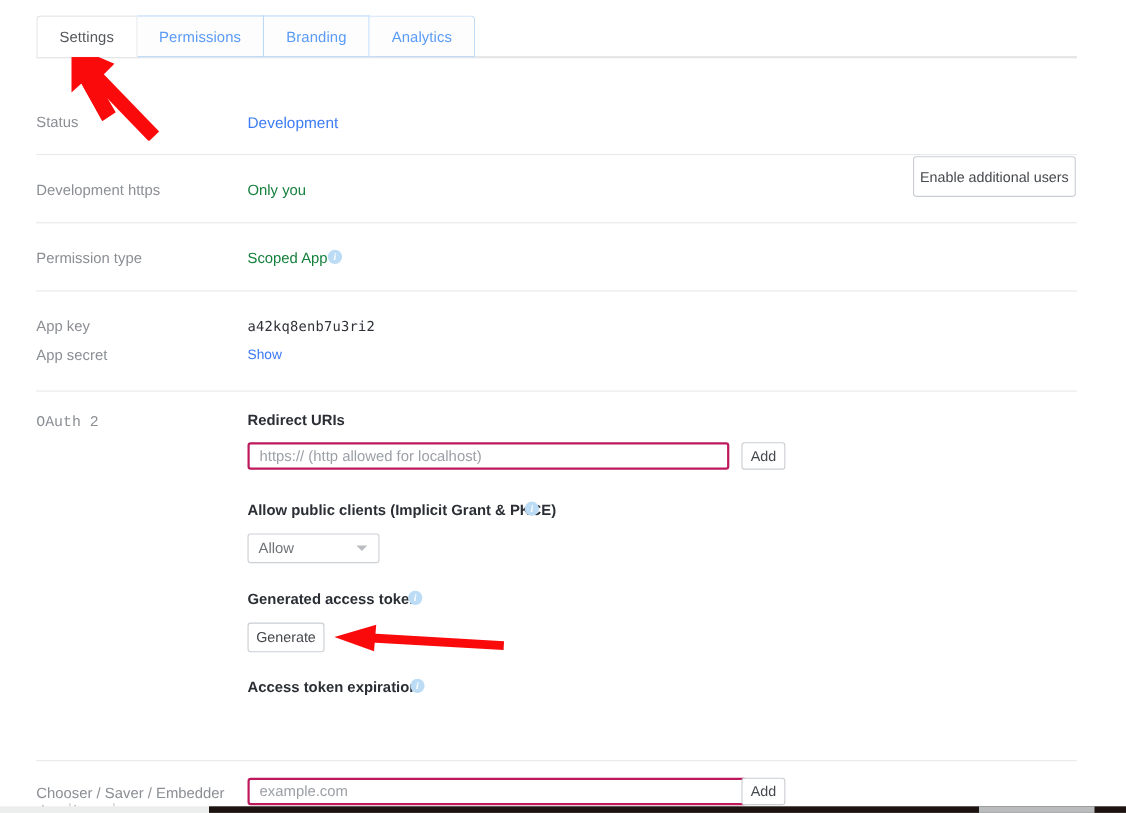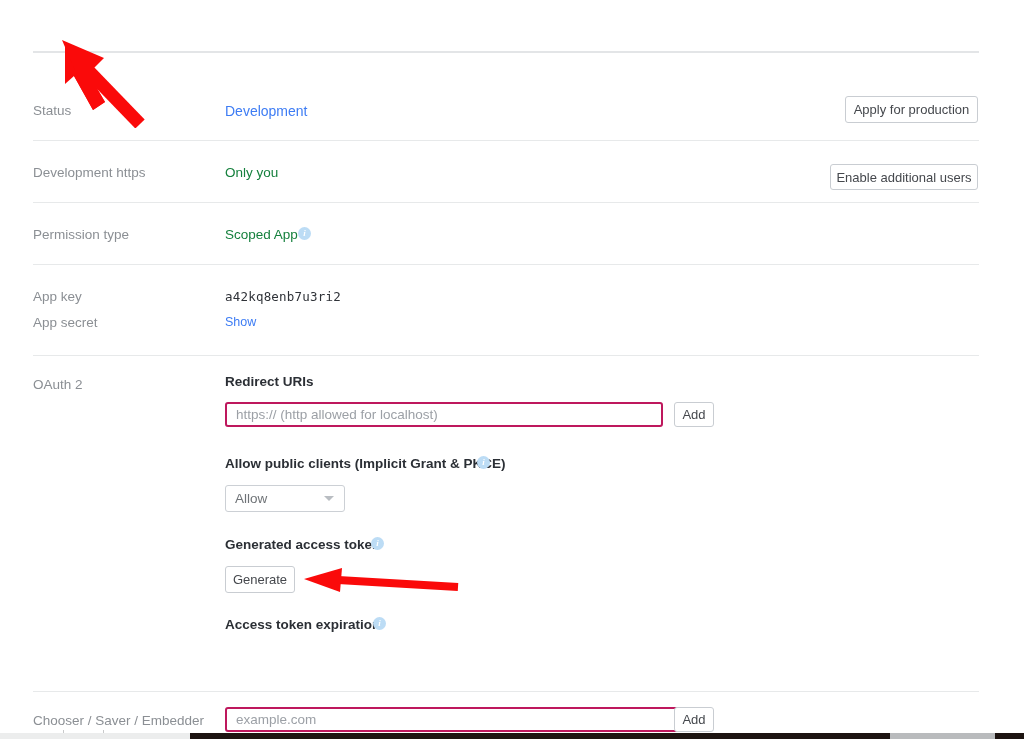--- a/index.html
+++ b/index.html
@@ -218,45 +218,58 @@
     overflow: hidden;
   }
 </style>
 </head>
 <body>
 
 <div id="page">
 
   <div class="tabbar">
     <div class="tabbar-rule"></div>
+    <div class="tabs">
+      <div class="tab active">
+        <span>Settings</span>
+      </div>
+      <div class="tab">
+        <span>Permissions</span>
+      </div>
+      <div class="tab">
+        <span>Branding</span>
+      </div>
+      <div class="tab">
+        <span>Analytics</span>
+      </div>
+    </div>
   </div>
 
   <div class="label" style="left:33px; top:103px;">Status</div>
   <div class="link" style="left:225px; top:103px;">Development</div>
-  <button class="btn" style="left:845px; top:96px; width:133px; height:27px;">Apply for production</button>
   <div class="divider" style="top:140px;"></div>
 
   <div class="label" style="left:33px; top:165px;">Development https</div>
   <div class="value" style="left:225px; top:165px;">Only you</div>
-  <button class="btn" style="left:830px; top:164px; width:148px; height:26px;">Enable additional users</button>
+  <button class="btn" style="left:830px; top:142px; width:148px; height:37px;">Enable additional users</button>
   <div class="divider" style="top:202px;"></div>
 
   <div class="label" style="left:33px; top:227px;">Permission type</div>
   <div class="value" style="left:225px; top:227px;">Scoped App</div>
   <div class="infoicon" style="left:298px; top:227px;">i</div>
   <div class="divider" style="top:264px;"></div>
 
   <div class="label" style="left:33px; top:289px;">App key</div>
   <div class="mono" style="left:225px; top:289px;">a42kq8enb7u3ri2</div>
 
   <div class="label" style="left:33px; top:315px;">App secret</div>
   <div class="link" style="left:225px; top:315px; font-size:12.5px;">Show</div>
   <div class="divider" style="top:355px;"></div>
 
-  <div class="label" style="left:33px; top:377px;">OAuth 2</div>
+  <div class="label" style="left:33px; top:377px;font-family:Liberation Mono, monospace;">OAuth 2</div>
 
   <div class="bold-head" style="left:225px; top:374px;">Redirect URIs</div>
   <input class="txtinput" style="left: 225px; top: 402px; width: 438px; height: 25px;" placeholder="https:// (http allowed for localhost)">
   <button class="btn" style="left:674px; top:402px; width:40px; height:25px;">Add</button>
 
   <div class="bold-head" style="left:225px; top:456px;">Allow public clients (Implicit Grant &amp; PKCE)</div>
   <div class="infoicon" style="left:477px; top:456px;">i</div>
   <div class="select" style="left:225px; top:485px; width:120px;">
     <span class="sel-text">Allow</span>
     <span class="caret"></span>

